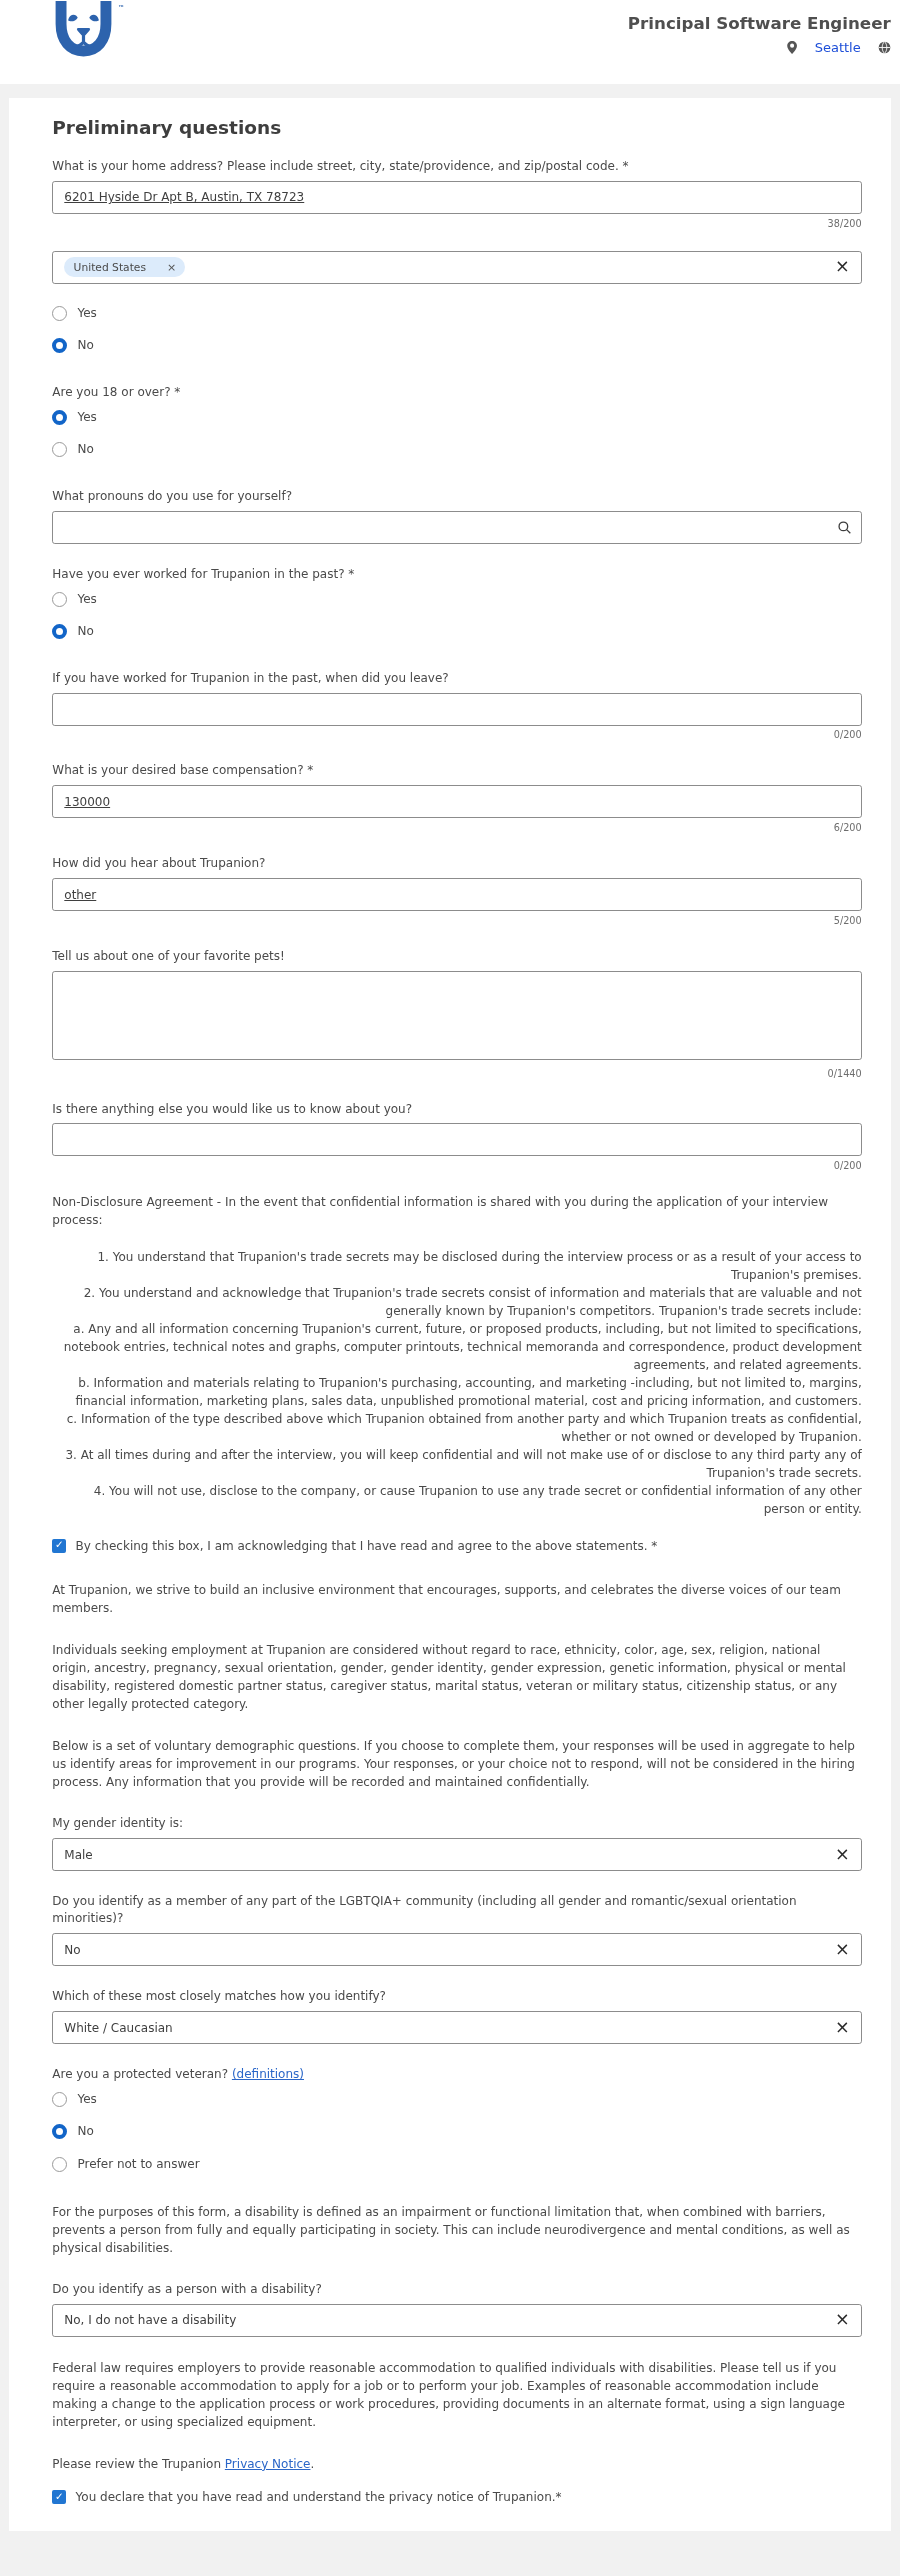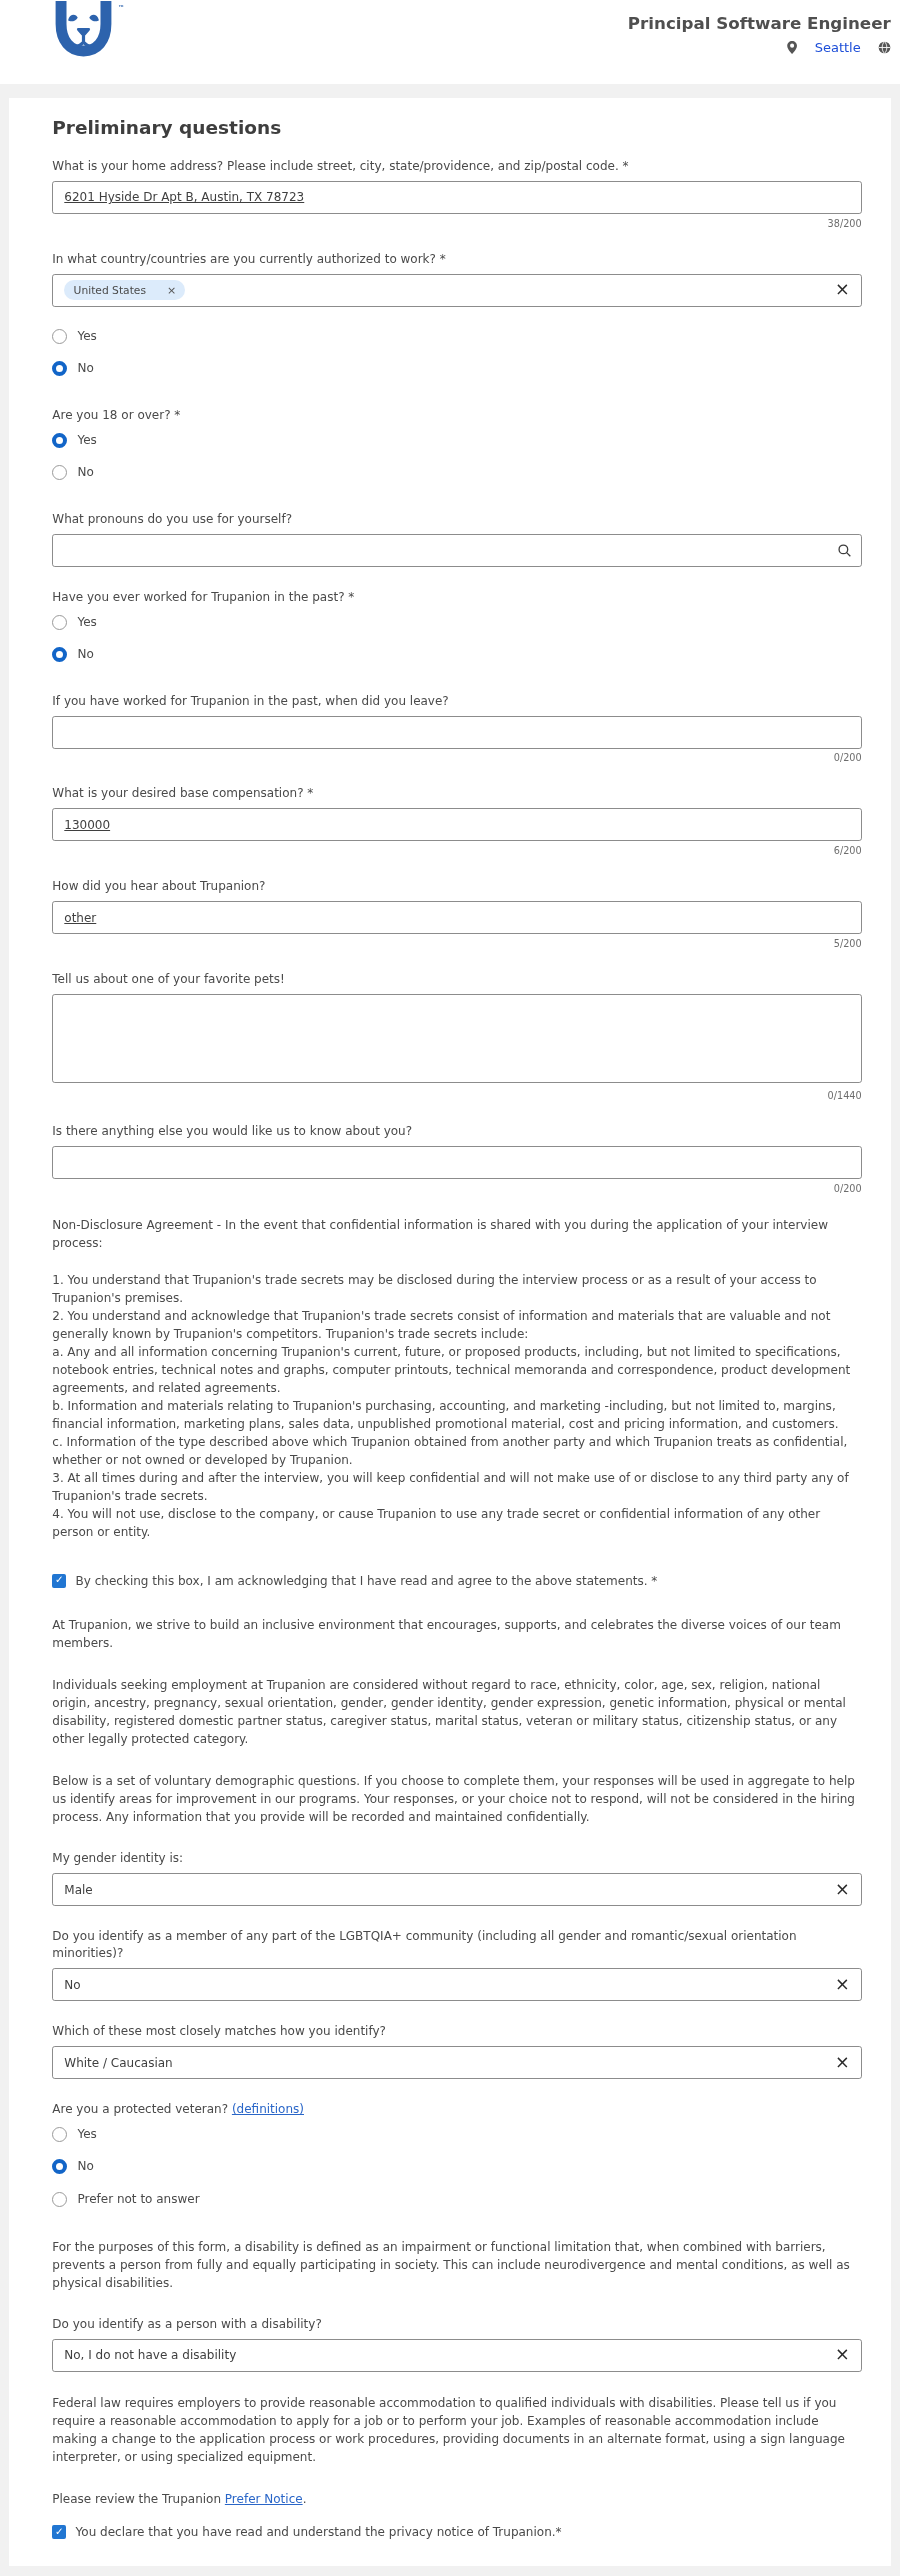--- a/index.html
+++ b/index.html
@@ -42,21 +42,21 @@
   .input-wrap { position:relative; }
   .input-wrap .search-svg { position:absolute; right:10.2px; top:9.3px; }
   .radio-row { display:flex; align-items:flex-start; gap:10.2px; margin-top:8.3px; font-size:12px; height:24px; }
   .radio { width:15px; height:15px; border-radius:50%; border:1.9px solid #9a9a9a; flex:0 0 15px; cursor:pointer; }
   .radio.checked { border:4.6px solid #1265c8; }
   .check-row { display:flex; align-items:flex-start; gap:9.3px; font-size:12px; line-height:1.45; }
   .checkbox { width:14px; height:14px; margin-top:0.9px; background:#2176d2; border-radius:1.9px; color:#fff;
               font-size:10.2px; display:flex; align-items:center; justify-content:center; flex:0 0 14px; cursor:pointer; }
   p.para { font-size:12px; line-height:1.5; margin:0 0 24px 0; }
   .nda-item { font-size:12px; line-height:1.5; }
-  .nda-block { margin-bottom:32px; }
+  .nda-block { margin-bottom:20px;text-align:right; }
   a.link { color:#2a66c8; text-decoration:underline; cursor:pointer; }
   .mt-xl { margin-top:51px; }
 </style>
 </head>
 <body>
 
 <div class="header">
   <div class="logo-wrap">
     <svg class="logo" width="65" height="59" viewBox="0 0 100 92">
       <path d="M15 -8 V36 C15 62 29 78 50 78 C71 78 85 62 85 36 V-8" fill="none" stroke="#2d63ad" stroke-width="17"></path>
@@ -85,21 +85,20 @@
 <div class="card">
   <h1 class="page-title">Preliminary questions</h1>
 
   <div class="q">
     <div class="q-label">What is your home address? Please include street, city, state/providence, and zip/postal code. *</div>
     <input class="input" value="6201 Hyside Dr Apt B, Austin, TX 78723" style="">
     <div class="counter">38/200</div>
   </div>
 
   <div class="q">
-    <div class="q-label">In what country/countries are you currently authorized to work? *</div>
     <div class="field">
       <span class="chip">
         <span>United States</span>
         <span class="chip-x">×</span>
       </span>
       <span class="flex-spacer"></span>
       <span class="clear-x">×</span>
     </div>
   </div>
 
@@ -243,21 +242,21 @@
   <div class="q">
     <div class="q-label">Do you identify as a person with a disability?</div>
     <div class="field">
       <span class="value">No, I do not have a disability</span>
       <span class="clear-x">×</span>
     </div>
   </div>
 
   <p class="para">Federal law requires employers to provide reasonable accommodation to qualified individuals with disabilities. Please tell us if you require a reasonable accommodation to apply for a job or to perform your job. Examples of reasonable accommodation include making a change to the application process or work procedures, providing documents in an alternate format, using a sign language interpreter, or using specialized equipment.</p>
 
-  <p class="para mt-xl" style="margin-bottom:16.7px"><span>Please review the Trupanion </span><a class="link">Prefer Notice</a><span>.</span></p>
+  <p class="para mt-xl" style="margin-bottom:16.7px"><span>Please review the Trupanion </span><a class="link">Privacy Notice</a><span>.</span></p>
 
   <div class="check-row">
     <span class="checkbox">✓</span>
     <span>You declare that you have read and understand the privacy notice of Trupanion.*</span>
   </div>
 
 </div>
 
 
 </body></html>

